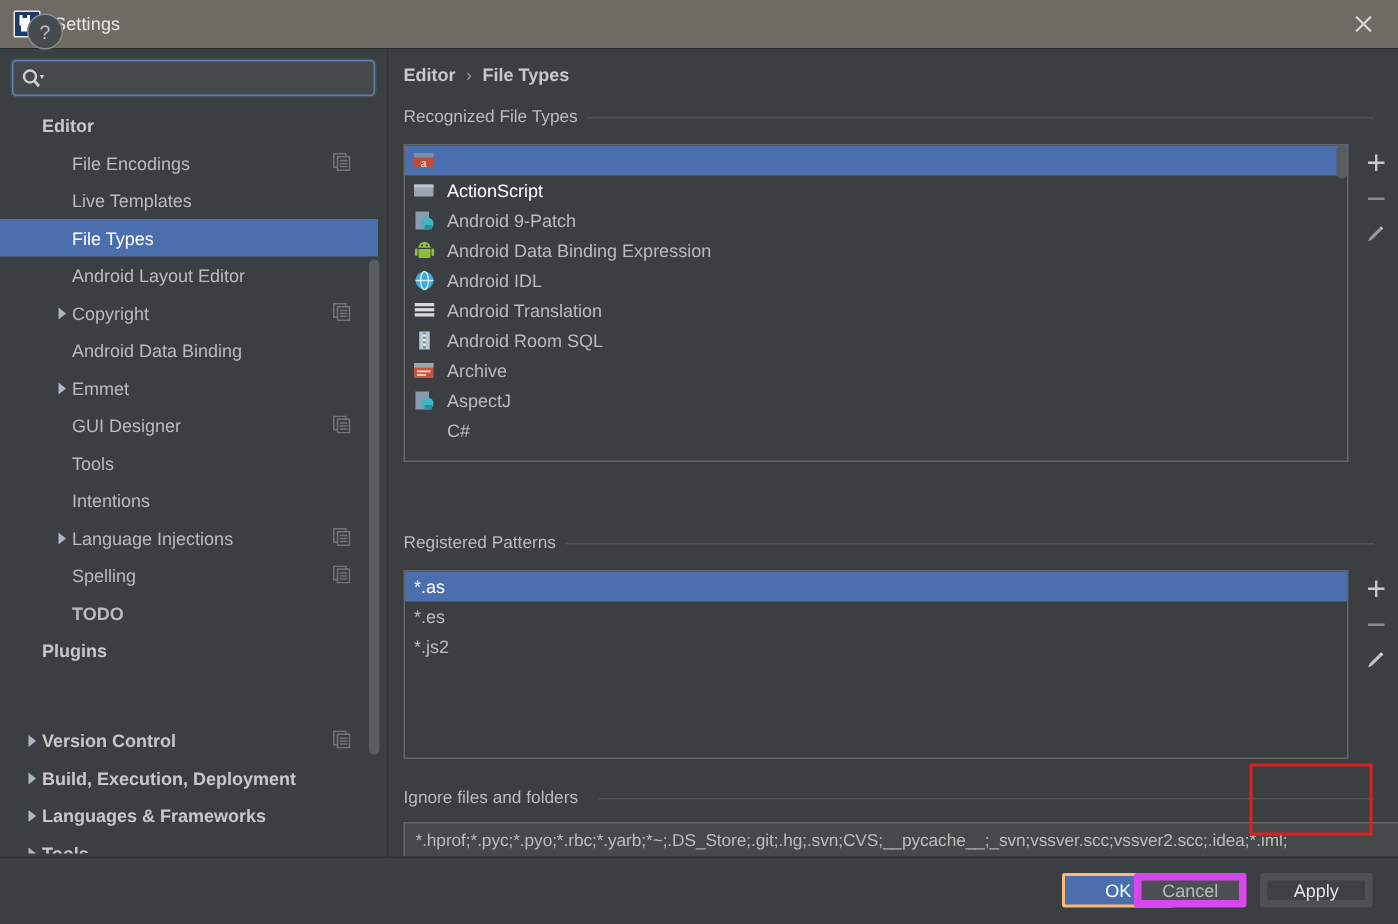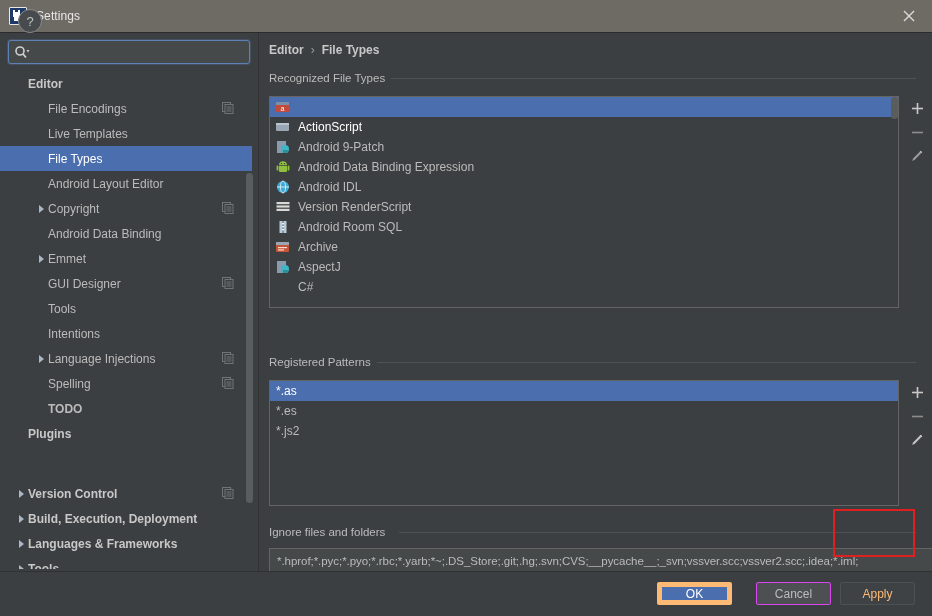--- a/index.html
+++ b/index.html
@@ -327,39 +327,39 @@
     color: #c0c0c0;
     font-size: 13px;
     display: flex; align-items: center; justify-content: center;
     cursor: pointer;
     background: #484b4d;
   }
   .btn {
     position: absolute;
     top: 582px;
     height: 23px;
-    border: 1px solid #d946ef;
+    border: 5px solid #d946ef;
     border-radius: 2px;
     background: #4c5052;
     color: #bbbbbb;
     font-size: 12px;
     display: flex; align-items: center; justify-content: center;
     cursor: pointer;
     box-sizing: border-box;
   }
   .btn-ok {
-    left: 657px; width: 75px;
+    left: 708px; width: 75px;
     background: #4b6eaf;
-    border: 5px solid #fdba74;
+    border: 2px solid #fdba74;
     color: #ffffff;
   }
   .btn-cancel { left: 756px; width: 75px; }
   .btn-apply {
     left: 840px; width: 75px;
-    color: #fdba74;
+    color: #e5e5e5;
     background: #3f4244;
     border-color: #4e5153;
     cursor: default;
   }
 </style>
 </head>
 <body>
 
 <div class="dialog">
 
@@ -571,21 +571,21 @@
               <rect x="12.6" y="6.6" width="1.8" height="5" rx=".9" fill="#8fbf3f"></rect>
             </svg></span>
           <span class="ft-label">Android IDL</span>
         </div>
         <div class="ft-row">
           <span class="ft-icon"><svg width="16" height="16" viewBox="0 0 16 16">
               <circle cx="8" cy="8" r="6" fill="#3fa9d6"></circle>
               <ellipse cx="8" cy="8" rx="2.6" ry="6" fill="none" stroke="#cfe9f5" stroke-width="1"></ellipse>
               <line x1="2" y1="8" x2="14" y2="8" stroke="#cfe9f5" stroke-width="1"></line>
             </svg></span>
-          <span class="ft-label">Version RenderScript</span>
+          <span class="ft-label">Android Translation</span>
         </div>
         <div class="ft-row">
           <span class="ft-icon"><svg width="16" height="16" viewBox="0 0 16 16">
               <rect x="1.5" y="3" width="13" height="2.2" fill="#d8d8d8"></rect>
               <rect x="1.5" y="6.4" width="13" height="2.2" fill="#d8d8d8"></rect>
               <rect x="1.5" y="9.8" width="13" height="2.2" fill="#d8d8d8"></rect>
             </svg></span>
           <span class="ft-label">Android Room SQL</span>
         </div>
         <div class="ft-row">

